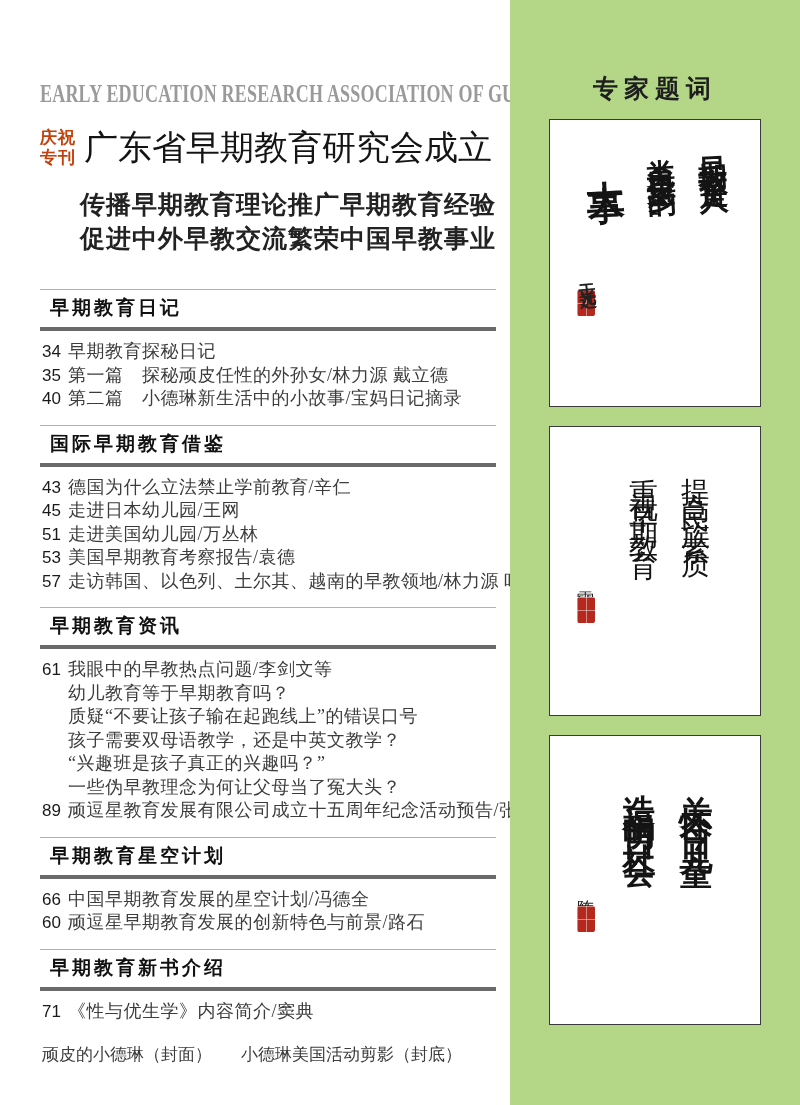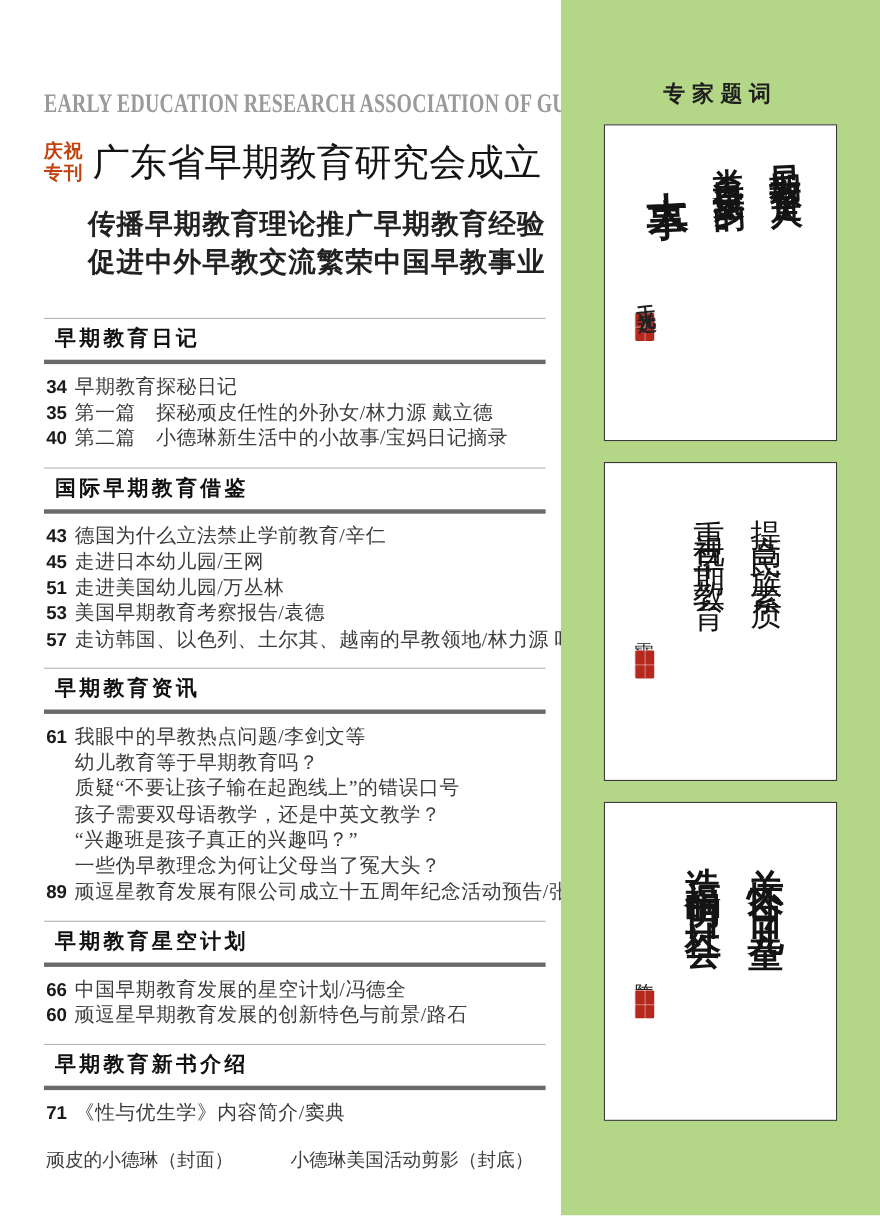--- a/index.html
+++ b/index.html
@@ -25,31 +25,31 @@
   .slogan-line { display:flex; justify-content:flex-end; font-size:25px;
                  font-weight:700; color:#222; line-height:34px; letter-spacing:1px; }
 
   .toc-section { margin-top:8px; }
   .toc-section.first { margin-top:34px; }
   .sec-head { border-top:1px solid #b3b3b3; border-bottom:4px solid #6a6a6a;
               padding:5px 0 6px 10px; font-family:"Liberation Serif", serif;
               font-weight:700; font-size:19px; letter-spacing:3px; color:#111; }
   .rows { padding:9px 0 6px 2px; }
   .row { display:flex; align-items:baseline; line-height:23.5px; }
-  .num { flex:none; width:26px; font-weight:700; font-size:17px; color:#1a1a1a; }
+  .num { flex:none; width:26px; font-weight:400; font-size:17px; color:#1a1a1a; }
   .txt { font-family:"Liberation Serif", serif; font-size:18px; color:#3c3c3c;
          letter-spacing:.5px; white-space:nowrap;text-align:center; }
 
   .toc-footer { margin-top:14px; padding-left:2px; font-family:"Liberation Serif", serif;
-                font-size:17px; color:#3c3c3c; display:flex; gap:52px; }
+                font-size:17px; color:#3c3c3c; display:flex; gap:29px; }
 
   
   .panel { position:absolute; left:510px; top:0; width:290px; height:1105px;
            background:#b3d687; }
-  .panel-title { margin-top:72px; text-align:center; font-size:20px; font-weight:900;
+  .panel-title { margin-top:72px; text-align:center; font-size:25px; font-weight:900;
                  letter-spacing:6px; color:#1e1e1e; }
 
   .calli-box { position:relative; width:212px; height:288px; margin:14px auto 0;
                background:#ffffff; border:1px solid #3a3a3a; }
   .calli-box.b2 { margin-top:19px; height:290px; }
   .calli-box.b3 { margin-top:19px; height:290px; }
 
   .calli { position:absolute; writing-mode:vertical-rl; text-orientation:upright;
            color:#141414; }
   .col { margin-left:12px; }

